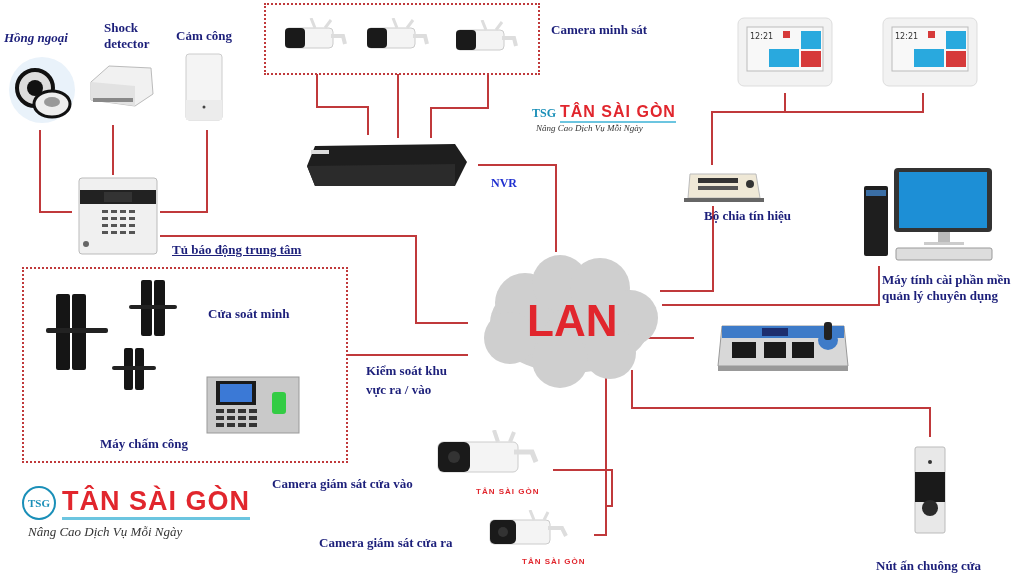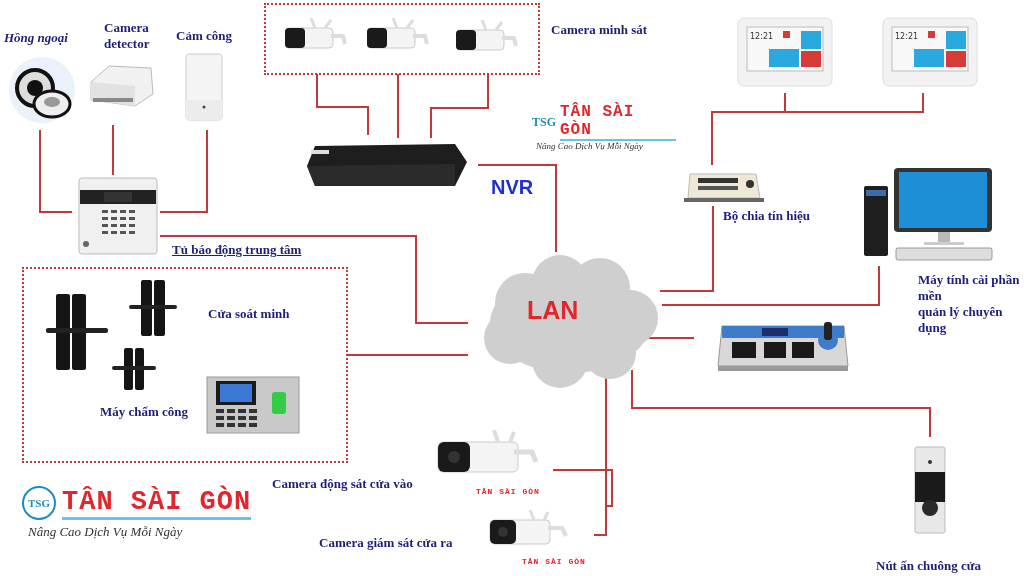--- a/index.html
+++ b/index.html
@@ -3,24 +3,24 @@
 <meta charset="utf-8">
 <style>
   html,body{margin:0;padding:0;background:#fff;}
   #stage{position:relative;width:1024px;height:576px;overflow:hidden;background:#fff;font-family:"Liberation Serif","DejaVu Serif",serif;}
   .lbl{position:absolute;color:#1c1f7a;font-weight:bold;font-size:13px;line-height:16px;white-space:nowrap;}
   .lbl.wrap{white-space:pre-line;}
   svg.wires{position:absolute;left:0;top:0;}
   .dev{position:absolute;}
   .dashbox{position:absolute;border:2px dotted #c0393b;}
   .logo{position:absolute;}
-  .logo .brand{color:#e1262d;font-family:Liberation Mono, monospace;font-weight:bold;letter-spacing:1px;}
+  .logo .brand{color:#e1262d;font-family:Liberation Sans, sans-serif;font-weight:bold;letter-spacing:1px;}
   .logo .slogan{color:#333;font-style:italic;font-family:Liberation Serif, serif;}
-  .lanlabel{position:absolute;color:#e1262d;font-family:"Liberation Sans","DejaVu Sans",sans-serif;font-weight:bold;font-size:25px;}
-  .nvrlabel{position:absolute;color:#1f2fd0;font-family:Liberation Sans, sans-serif;font-weight:bold;font-size:20px;}
+  .lanlabel{position:absolute;color:#e1262d;font-family:"Liberation Sans","DejaVu Sans",sans-serif;font-weight:bold;font-size:44px;}
+  .nvrlabel{position:absolute;color:#1f2fd0;font-family:Liberation Serif, serif;font-weight:bold;font-size:12px;}
 </style>
 </head>
 <body>
 
 <div id="stage">
 
   <svg class="wires" width="1024" height="576">
     <g fill="none" stroke="#c0393b" stroke-width="2">
 
       <polyline points="40,130 40,212 72,212"></polyline>
@@ -62,21 +62,21 @@
       <circle cx="130" cy="40" r="30"></circle>
       <circle cx="160" cy="70" r="28"></circle>
       <circle cx="40" cy="90" r="26"></circle>
       <circle cx="140" cy="105" r="26"></circle>
       <circle cx="90" cy="112" r="28"></circle>
     </g>
   </svg>
   <div class="lanlabel" style="left:527px;top:296px;">LAN</div>
 
   <div class="lbl" style="left:4px;top:30px;font-style:italic;">Hồng ngoại</div>
-  <div class="lbl wrap" style="left:104px;top:20px;">Camera
+  <div class="lbl wrap" style="left:104px;top:20px;">Shock
 detector</div>
   <div class="lbl" style="left:176px;top:28px;">Cảm công</div>
 
   <svg class="dev" style="left:8px;top:56px;" width="68" height="68">
     <circle cx="34" cy="34" r="33" fill="#e9f2fa"></circle>
     <circle cx="27" cy="32" r="18" fill="#ddd" stroke="#111" stroke-width="4"></circle>
     <circle cx="27" cy="32" r="8" fill="#111"></circle>
     <ellipse cx="44" cy="48" rx="18" ry="13" fill="#eee" stroke="#111" stroke-width="3"></ellipse>
     <ellipse cx="44" cy="46" rx="8" ry="5" fill="#999"></ellipse>
   </svg>
@@ -177,32 +177,32 @@
     <text x="13" y="22" font-size="8" fill="#333" font-family="DejaVu Sans, sans-serif">12:21</text>
   </svg>
 
   <svg class="dev" style="left:684px;top:170px;" width="80" height="36">
     <polygon points="6,4 72,4 76,28 4,28" fill="#efe8d6" stroke="#bbb"></polygon>
     <rect x="14" y="8" width="40" height="5" fill="#333"></rect>
     <rect x="14" y="16" width="40" height="4" fill="#555"></rect>
     <circle cx="66" cy="14" r="4" fill="#333"></circle>
     <rect x="0" y="28" width="80" height="4" fill="#666"></rect>
   </svg>
-  <div class="lbl" style="left:723px;top:208px;">Bộ chia tín hiệu</div>
+  <div class="lbl" style="left:704px;top:208px;">Bộ chia tín hiệu</div>
 
   <svg class="dev" style="left:862px;top:166px;" width="134" height="100">
     <rect x="2" y="20" width="24" height="70" rx="2" fill="#1e1e1e"></rect>
     <rect x="4" y="24" width="20" height="6" fill="#3a6ea5"></rect>
     <rect x="32" y="2" width="98" height="64" rx="4" fill="#333"></rect>
     <rect x="37" y="6" width="88" height="56" fill="#1d8fd6"></rect>
     <rect x="76" y="66" width="12" height="10" fill="#bbb"></rect>
     <rect x="62" y="76" width="40" height="3" fill="#ccc"></rect>
     <rect x="34" y="82" width="96" height="12" rx="2" fill="#ddd" stroke="#999"></rect>
   </svg>
-  <div class="lbl wrap" style="left:882px;top:272px;margin-left:36px;">Máy tính cài phần mền
+  <div class="lbl wrap" style="left:882px;top:272px;">Máy tính cài phần mền
 quản lý chuyên dụng</div>
 
   <svg class="dev" style="left:716px;top:318px;" width="134" height="56">
     <polygon points="6,8 128,8 132,48 2,48" fill="#d8d8d8" stroke="#999"></polygon>
     <rect x="6" y="8" width="122" height="12" fill="#3e7bc8"></rect>
     <rect x="46" y="10" width="26" height="8" fill="#1d2e6e"></rect>
     <g fill="#1a1a1a">
       <rect x="16" y="24" width="24" height="16"></rect>
       <rect x="48" y="24" width="22" height="16"></rect>
       <rect x="76" y="24" width="22" height="16"></rect>
@@ -243,40 +243,42 @@
       <rect x="10" y="40" width="8" height="4"></rect>
         <rect x="21" y="40" width="8" height="4"></rect>
         <rect x="32" y="40" width="8" height="4"></rect>
         <rect x="43" y="40" width="8" height="4"></rect>
       <rect x="10" y="47" width="8" height="4"></rect>
         <rect x="21" y="47" width="8" height="4"></rect>
         <rect x="32" y="47" width="8" height="4"></rect>
         <rect x="43" y="47" width="8" height="4"></rect>
     </g>
   </svg>
-  <div class="lbl" style="left:100px;top:404px;text-align:center;">Máy chấm công</div>
-
+  <div class="lbl" style="left:100px;top:436px;text-align:center;">Máy chấm công</div>
+
+  <div class="lbl wrap" style="left:366px;top:361px;line-height:19px;">Kiểm soát khu
+vực ra / vào</div>
 
   <div class="logo" style="left:22px;top:486px;width:232px;">
     <div style="display:flex;align-items:center;">
       <span style="display:inline-block;width:30px;height:30px;border:2px solid #1a8fb8;border-radius:50%;color:#1a8fb8;font-weight:bold;font-size:11px;text-align:center;line-height:30px;">TSG</span>
       <span class="brand" style="font-size:27px;margin-left:6px;border-bottom:3px solid #6cc5e0;">TÂN SÀI GÒN</span>
     </div>
     <div class="slogan" style="font-size:13px;margin-left:6px;margin-top:4px;">Nâng Cao Dịch Vụ Mỗi Ngày</div>
   </div>
 
   <svg class="dev" style="left:434px;top:430px;" width="106" height="46">
     <rect x="4" y="12" width="80" height="30" rx="5" fill="#f4f4f4" stroke="#ccc"></rect>
     <rect x="4" y="12" width="32" height="30" rx="6" fill="#1a1a1a"></rect>
     <circle cx="20" cy="27" r="6" fill="#333"></circle>
     <line x1="64" y1="12" x2="60" y2="0" stroke="#ddd" stroke-width="4"></line>
     <line x1="76" y1="12" x2="80" y2="2" stroke="#ddd" stroke-width="4"></line>
     <path d="M80,22 L98,22 L102,32" stroke="#ddd" stroke-width="5" fill="none"></path>
   </svg>
-  <div class="lbl" style="left:272px;top:476px;">Camera động sát cửa vào</div>
+  <div class="lbl" style="left:272px;top:476px;">Camera giám sát cửa vào</div>
   <div class="logo" style="left:476px;top:480px;">
     <span class="brand" style="font-size:8px;">TÂN SÀI GÒN</span>
   </div>
 
   <svg class="dev" style="left:488px;top:510px;" width="80" height="36">
     <rect x="2" y="10" width="60" height="24" rx="4" fill="#f4f4f4" stroke="#ccc"></rect>
     <rect x="2" y="10" width="26" height="24" rx="5" fill="#1a1a1a"></rect>
     <circle cx="15" cy="22" r="5" fill="#333"></circle>
     <line x1="46" y1="10" x2="42" y2="0" stroke="#ddd" stroke-width="3"></line>
     <line x1="56" y1="10" x2="60" y2="2" stroke="#ddd" stroke-width="3"></line>

